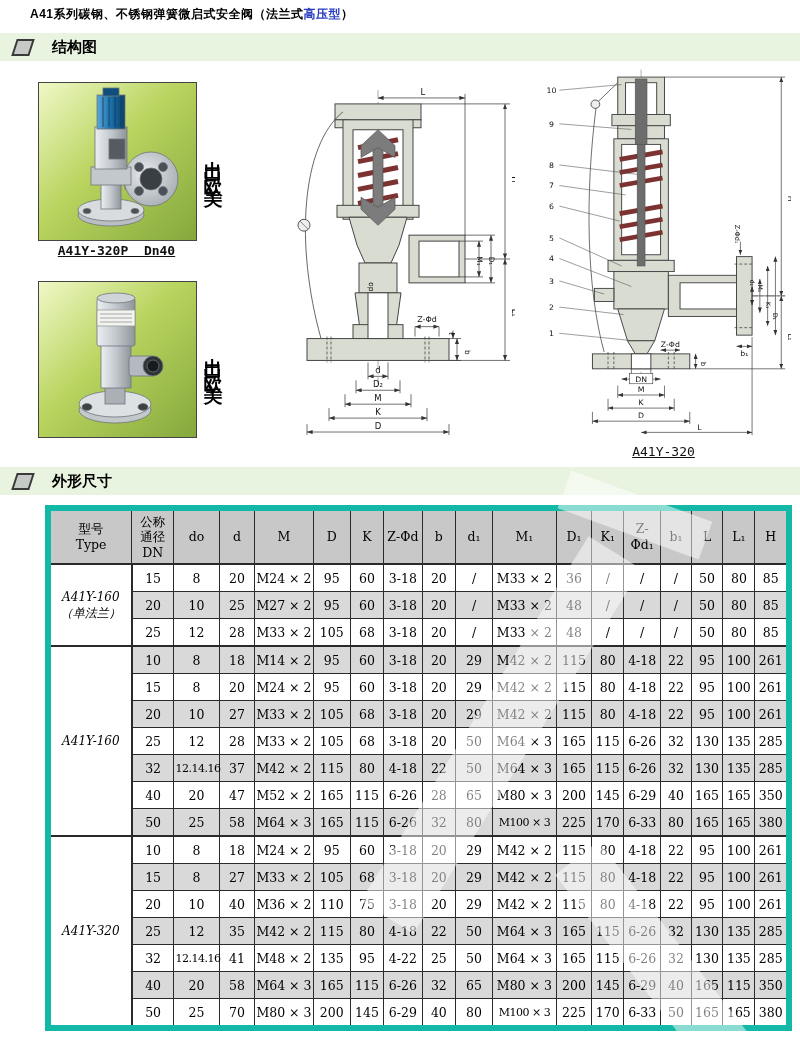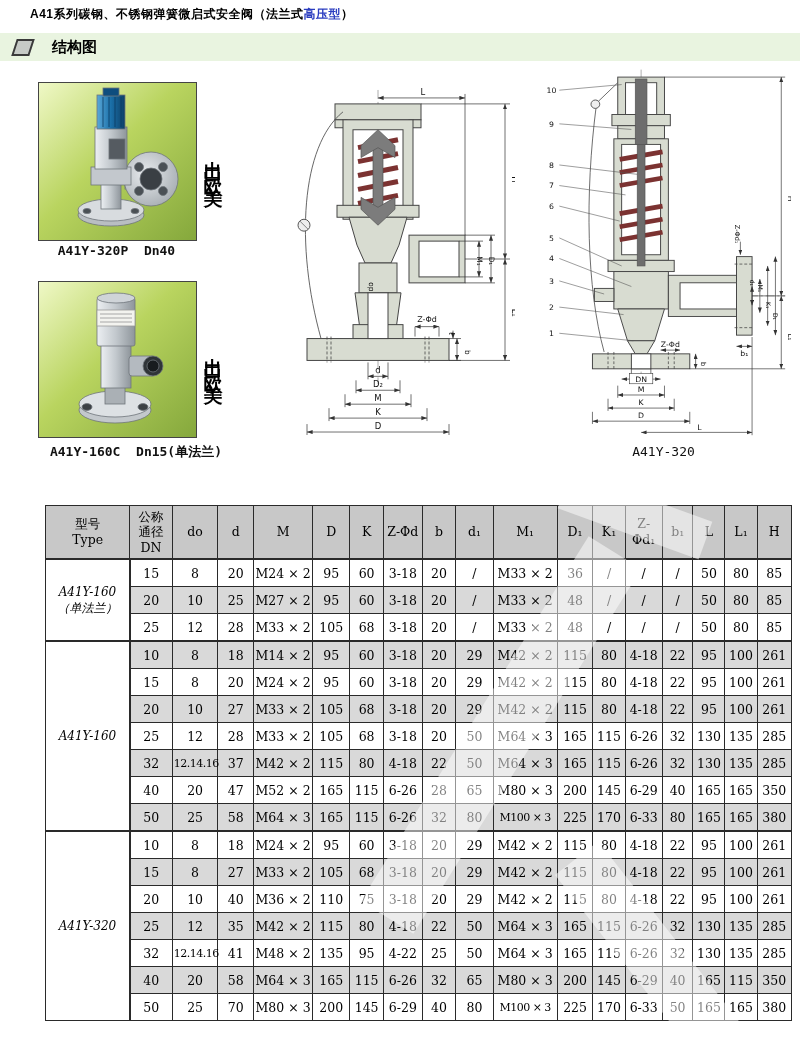--- a/index.html
+++ b/index.html
@@ -6,29 +6,29 @@
   #page{position:relative;width:800px;height:1037px;background:#fff;overflow:hidden;
         font-family:"Liberation Sans",sans-serif;color:#000;}
   .page-title{position:absolute;left:30px;top:6px;font-size:12px;font-weight:bold;letter-spacing:.5px;white-space:nowrap;}
   .page-title .hl{color:#2a3cc0;}
   .section-bar{position:absolute;left:0;width:800px;height:28px;background:#e9f4e0;display:flex;align-items:center;}
   #bar1{top:33px;} #bar2{top:467px;}
   .para-icon{width:14px;height:13px;background:#c6cac6;border:2px solid #3a3a3a;transform:skewX(-18deg);margin-left:14px;}
   .section-label{font-size:15px;font-weight:bold;margin-left:20px;}
   .photo{position:absolute;left:38px;border:1px solid #444;display:block;}
   .caption{position:absolute;font-family:"DejaVu Sans Mono",monospace;font-size:13px;font-weight:600;
-           text-align:center;white-space:pre;color:#111;}
+           text-align:center;white-space:pre;color:#111;text-decoration:underline;}
   .side-text{position:absolute;writing-mode:vertical-rl;font-size:19px;font-weight:800;letter-spacing:9px;color:#000;}
   .drawing{position:absolute;display:block;}
   svg text.dim{font-family:"DejaVu Sans",sans-serif;fill:#111;}
   
   #dims-table{position:absolute;left:45px;top:505px;width:747px;border-collapse:collapse;table-layout:fixed;
               font-family:"DejaVu Serif",serif;font-size:12.5px;}
   #dims-table th,#dims-table td{border:1px solid #2a2a2a;text-align:center;vertical-align:middle;padding:0 1px;}
-  #dims-table{border:1px solid #14b8a6;}
+  #dims-table{border:6px solid #14b8a6;}
   #dims-table thead th{background:#c8c8c8;font-weight:normal;height:52px;white-space:pre-line;line-height:1.25;border-bottom-width:2px;}
   #dims-table tbody td{height:26px;white-space:nowrap;background:#fff;}
   #dims-table tbody tr.shade td{background:#d9d9d9;}
   #dims-table tbody td.model{background:#fff;white-space:pre-line;font-size:12px;line-height:1.35;border-right-width:2px;font-style:italic;}
   #dims-table tbody tr.shade td.model{background:#fff;}
   #dims-table tbody tr.gstart td{border-top-width:2px;}
   #dims-table td.tight{font-size:11px;letter-spacing:-.5px;}
   .wm{position:absolute;background:rgba(255,255,255,.5);pointer-events:none;z-index:5;}
   #wm1{left:470px;top:520px;width:62px;height:430px;transform:rotate(32deg);}
   #wm2{left:660px;top:820px;width:55px;height:360px;transform:rotate(-38deg);}
@@ -111,21 +111,20 @@
       <circle cx="114" cy="84" r="10" fill="#2f3438"></circle>
         <circle cx="114" cy="84" r="6" fill="#181c1f"></circle>
       <rect x="58" y="16" width="38" height="48" rx="2" fill="url(#met)"></rect>
       <ellipse cx="77" cy="16" rx="19" ry="5" fill="#cfd4d8"></ellipse>
       <rect x="58" y="28" width="38" height="16" fill="#f3f3ef" stroke="#999"></rect>
       <line x1="61" y1="32" x2="93" y2="32" stroke="#777" stroke-width=".6"></line>
       <line x1="61" y1="36" x2="93" y2="36" stroke="#777" stroke-width=".6"></line>
       <line x1="61" y1="40" x2="93" y2="40" stroke="#777" stroke-width=".6"></line>
     </g>
   </svg>
-  <div class="caption" style="left:26px;top:443px;width:220px">A41Y-160C  Dn15(单法兰)</div>
   <div class="side-text" style="left:200px;top:342px">出口欧美</div>
 
   <svg class="drawing" style="left:283px;top:86px" width="232" height="350" viewBox="0 0 232 352" preserveAspectRatio="none">
     <defs>
       <marker id="mA" markerWidth="9" markerHeight="8" refX="8" refY="3" orient="auto-start-reverse">
         <path d="M0,0 L8,3 L0,6 z" fill="#333"></path>
       </marker>
     </defs>
     <line x1="95" y1="4" x2="95" y2="300" stroke="#888" stroke-width=".7" stroke-dasharray="9,3,2,3"></line>
     <g fill="#d8dcd1" stroke="#444" stroke-width="1">
@@ -334,20 +333,24 @@
       <rect x="96" y="331" width="24" height="11" fill="#fff" stroke="#333" stroke-width=".6"></rect>
       <text class="dim" x="108" y="340">DN</text>
       <text class="dim" x="108" y="351">M</text>
       <text class="dim" x="108" y="365">K</text>
       <text class="dim" x="108" y="379">D</text>
       <text class="dim" x="168" y="391">L</text>
     </g>
   </svg>
   <div class="caption" style="left:536px;top:444px;width:255px;font-weight:500">A41Y-320</div>
 
+  <div class="section-bar" id="bar2">
+    <div class="para-icon"></div>
+    <div class="section-label">外形尺寸</div>
+  </div>
 
   <table id="dims-table">
     <colgroup>
       <col style="width:11.3%">
         <col style="width:5.7%">
         <col style="width:6.1%">
         <col style="width:4.8%">
       <col style="width:7.9%">
         <col style="width:5.0%">
         <col style="width:4.5%">

